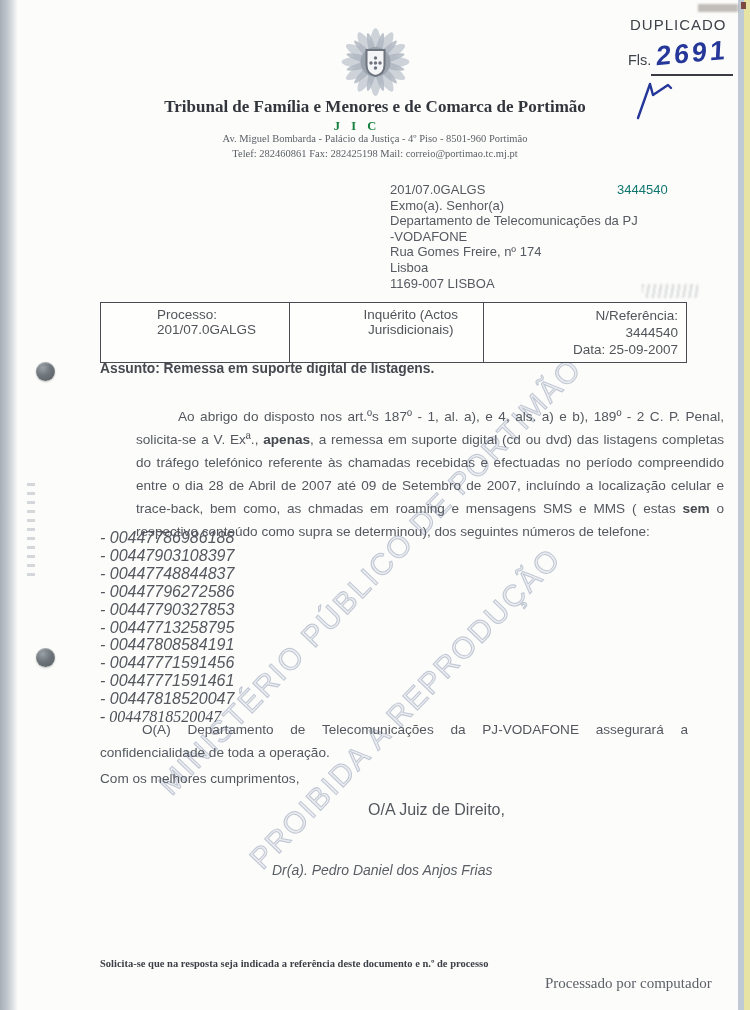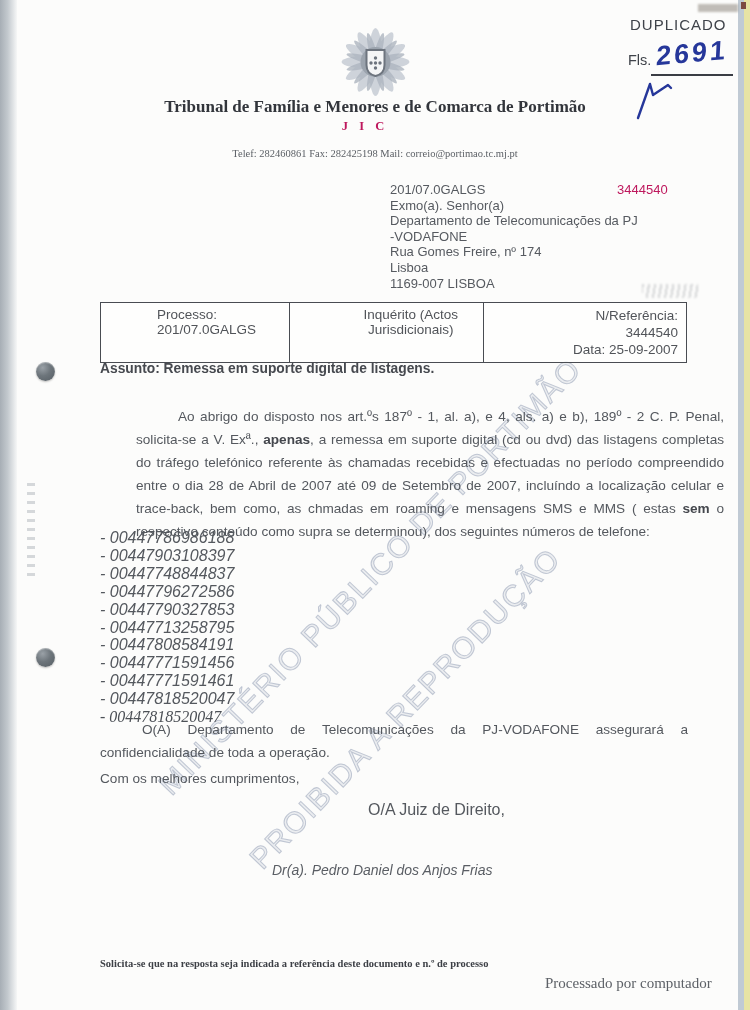--- a/index.html
+++ b/index.html
@@ -33,30 +33,30 @@
   .duplicado{position:absolute;left:630px;top:16px;font-size:15px;letter-spacing:1px;color:#3f434a;}
   .fls{position:absolute;left:628px;top:52px;font-size:14.5px;color:#3f434a;}
   .fls-num{position:absolute;left:656px;top:38px;font-size:27px;color:#26379a;
     transform:rotate(-5deg) skewX(-8deg);letter-spacing:3px;font-weight:bold;}
   .fls-line{position:absolute;left:651px;top:74px;width:82px;border-bottom:2px solid #3a3d44;}
   .check-svg{position:absolute;left:634px;top:76px;}
 
   .crest{position:absolute;left:318px;top:24px;width:115px;height:80px;}
   .h-title{position:absolute;left:75px;top:97px;width:600px;text-align:center;
     font-family:"Liberation Serif",serif;font-weight:bold;font-size:17px;color:#32353b;}
-  .h-jic{position:absolute;left:65px;top:119px;width:600px;text-align:center;
-    font-family:"Liberation Serif",serif;font-weight:bold;font-size:12.5px;letter-spacing:4px;color:#be185d;}
+  .h-jic{position:absolute;left:57px;top:119px;width:600px;text-align:center;
+    font-family:"Liberation Serif",serif;font-weight:bold;font-size:12.5px;letter-spacing:4px;color:#15803d;}
   .h-addr{position:absolute;left:75px;top:133px;width:600px;text-align:center;
     font-family:"Liberation Serif",serif;font-size:10.5px;color:#5c6066;}
   .h-tel{position:absolute;left:75px;top:148px;width:600px;text-align:center;
     font-family:"Liberation Serif",serif;font-size:10.5px;color:#5c6066;}
 
   
   .rcpt{position:absolute;left:390px;top:182px;font-size:13px;line-height:15.6px;color:#565a60;}
-  .ref-num{position:absolute;left:617px;top:182px;font-size:13px;color:#be185d;}
+  .ref-num{position:absolute;left:617px;top:182px;font-size:13px;color:#0f766e;}
 
   
   .itable{position:absolute;left:100px;top:302px;width:585px;display:flex;
     border:1.5px solid #494c52;font-size:13.5px;color:#515459;background:rgba(255,255,255,.6);}
   .itable .cell{padding:4px 8px;min-height:34px;box-sizing:border-box;margin-left:48px;}
   .c1{width:32%;border-right:1.5px solid #494c52;}
   .c2{width:33%;border-right:1.5px solid #494c52;text-align:center;}
   .c3{width:35%;text-align:right;line-height:17px;}
   .table-smudge{position:absolute;left:642px;top:284px;width:56px;height:14px;
     background:repeating-linear-gradient(100deg,rgba(90,95,105,.25) 0 2px,transparent 2px 6px);
@@ -136,20 +136,21 @@
           <circle cx="-4.5" cy="1" r="1.7"></circle>
           <circle cx="4.5" cy="1" r="1.7"></circle>
           <circle cx="0" cy="6" r="1.7"></circle>
           <circle cx="0" cy="1" r="1.7"></circle>
         </g>
       </g>
     </svg>
 
     <div class="h-title">Tribunal de Família e Menores e de Comarca de Portimão</div>
     <div class="h-jic">J I C</div>
+    <div class="h-addr">Av. Miguel Bombarda - Palácio da Justiça - 4º Piso - 8501-960 Portimão</div>
     <div class="h-tel">Telef: 282460861   Fax: 282425198 Mail: correio@portimao.tc.mj.pt</div>
 
     <div class="rcpt">
       <div>201/07.0GALGS</div>
       <div>Exmo(a). Senhor(a)</div>
       <div>Departamento de Telecomunicações da PJ</div>
       <div>-VODAFONE</div>
       <div>Rua Gomes Freire, nº 174</div>
       <div>Lisboa</div>
       <div>1169-007 LISBOA</div>

